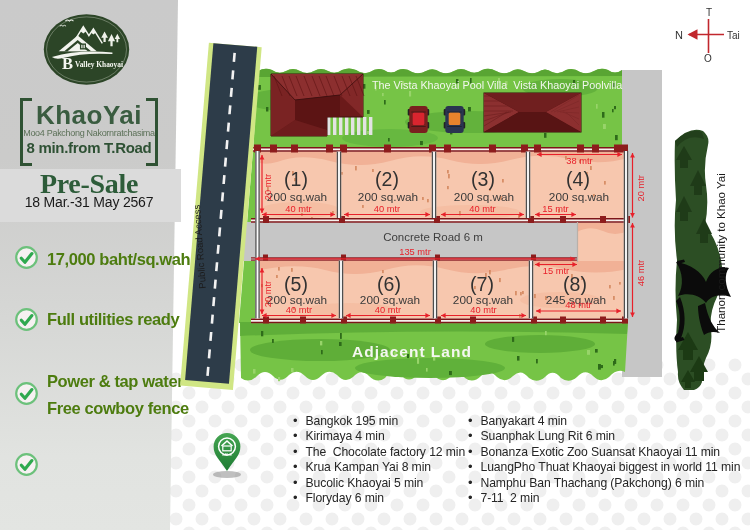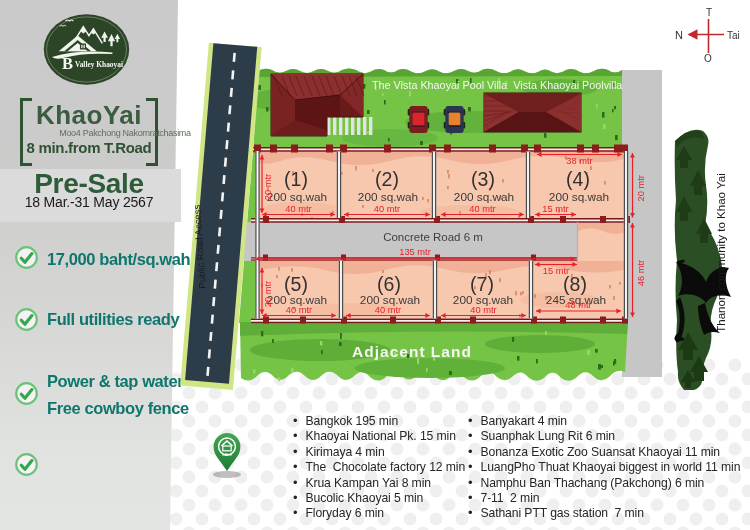--- a/index.html
+++ b/index.html
@@ -7,29 +7,29 @@
   #dots{left:0;top:358px;width:750px;height:172px;
     background-image:radial-gradient(circle at 7px 7px,#efefef 6px,rgba(255,255,255,0) 6.8px),
                      radial-gradient(circle at 7px 7px,#efefef 6px,rgba(255,255,255,0) 6.8px);
     background-size:26px 28px,26px 28px;background-position:0 0,13px 14px;}
   #panel{left:0;top:0;width:178px;height:530px;
     background:linear-gradient(180deg,#cacaca 0%,#cbcbca 30%,#d6d7d5 60%,#e1e3e0 86%,#e3e5e2 100%);
     clip-path:polygon(0 0,100% 0,95.5% 100%,0 100%);}
   #band{left:0;top:169px;width:181px;height:53px;background:#dbdbdb;}
   .ctr{left:0;width:178px;text-align:center;}
   #khy{top:100px;font-size:26px;font-weight:bold;color:#3a5c40;letter-spacing:.5px;}
-  #sub{top:127.5px;font-size:9px;color:#5c7158;letter-spacing:-.3px;margin-left:36px;}
+  #sub{top:127.5px;font-size:9px;color:#5c7158;letter-spacing:-.3px;}
   #min7{top:139px;font-size:15px;font-weight:bold;color:#2e5134;letter-spacing:-.3px;}
-  #presale{top:168px;font-family:Liberation Sans, sans-serif;font-size:28px;font-weight:bold;color:#2d5c39;letter-spacing:-.3px;}
+  #presale{top:168px;font-family:Liberation Serif, serif;font-size:28px;font-weight:bold;color:#2d5c39;letter-spacing:-.3px;}
   #date{top:194px;font-size:14px;color:#191919;letter-spacing:-.2px;}
   .brk{width:9px;height:62px;border:3.5px solid #2f5233;}
   .brkL{left:20px;top:98px;border-right:none;}
   .brkR{left:146px;top:98px;border-left:none;}
   .chk{left:15px;width:23px;height:23px;}
-  .itx{left:47px;font-size:16.5px;font-weight:bold;color:#0f766e;letter-spacing:-.4px;line-height:26.5px;}
+  .itx{left:47px;font-size:16.5px;font-weight:bold;color:#4d7c0f;letter-spacing:-.4px;line-height:26.5px;}
   ul.lst{list-style:none;margin:16px;padding:0;font-size:12.2px;color:#262626;letter-spacing:-.1px;}
   ul.lst li{height:15.4px;line-height:15.4px;white-space:nowrap;}
   ul.lst li:before{content:"•";margin-right:8px;font-size:13px;}
 </style></head><body>
 <div id="stage">
 <div id="dots" class="abs"></div>
 <div id="panel" class="abs"></div>
 <div id="band" class="abs"></div>
 <svg id="logo" class="abs" style="left:43px;top:14px" width="88" height="72" viewBox="0 0 88 72">
   <ellipse cx="43.5" cy="35.5" rx="42.7" ry="35.2" fill="#2c4527"></ellipse>
@@ -76,37 +76,35 @@
 <svg class="abs chk" style="top:452.5px" viewBox="0 0 23 23">
       <circle cx="11.5" cy="11.5" r="10.3" fill="#f6f1f2" stroke="#6cc17b" stroke-width="2.2"></circle>
       <path d="M6.3 12.2 l3.6 4 l7 -8.6" fill="none" stroke="#2fa94f" stroke-width="3.2" stroke-linecap="round" stroke-linejoin="round"></path>
     </svg>
 <div class="abs itx" style="top:246px">17,000 baht/sq.wah</div>
 <div class="abs itx" style="top:368px">Power &amp; tap water<br>Free cowboy fence</div>
 <div class="abs itx" style="top:306px">Full utilities ready</div>
 <div class="abs" style="left:277px;top:397px;">
       <ul class="lst">
 <li>Bangkok 195 min</li>
-<li>Khaoyai National Pk. 15 min</li>
 <li>Kirimaya 4 min</li>
 <li>The&nbsp; Chocolate factory 12 min</li>
 <li>Krua Kampan Yai 8 min</li>
 <li>Bucolic Khaoyai 5 min</li>
 <li>Floryday 6 min</li>
 </ul>
     </div>
 <div class="abs" style="left:452px;top:397px;">
       <ul class="lst">
 <li>Banyakart 4 min</li>
 <li>Suanphak Lung Rit 6 min</li>
 <li>Bonanza Exotic Zoo Suansat Khaoyai 11 min</li>
 <li>LuangPho Thuat Khaoyai biggest in world 11 min</li>
 <li>Namphu Ban Thachang (Pakchong) 6 min</li>
 <li>7-11&nbsp; 2 min</li>
-<li>Sathani PTT gas station&nbsp; 7 min</li>
 </ul>
     </div>
 <svg class="abs" style="left:0;top:0" width="750" height="530" viewBox="0 0 750 530">
 <defs>
 <marker id="ar" markerWidth="6" markerHeight="6" refX="4.6" refY="3" orient="auto">
           <path d="M0.5,0.6 L5,3 L0.5,5.4 Z" fill="#e8202a"></path>
         </marker>
 <linearGradient id="ping" x1="0" y1="0" x2="0" y2="1">
           <stop offset="0" stop-color="#45a552"></stop>
           <stop offset="1" stop-color="#1e7c33"></stop>

